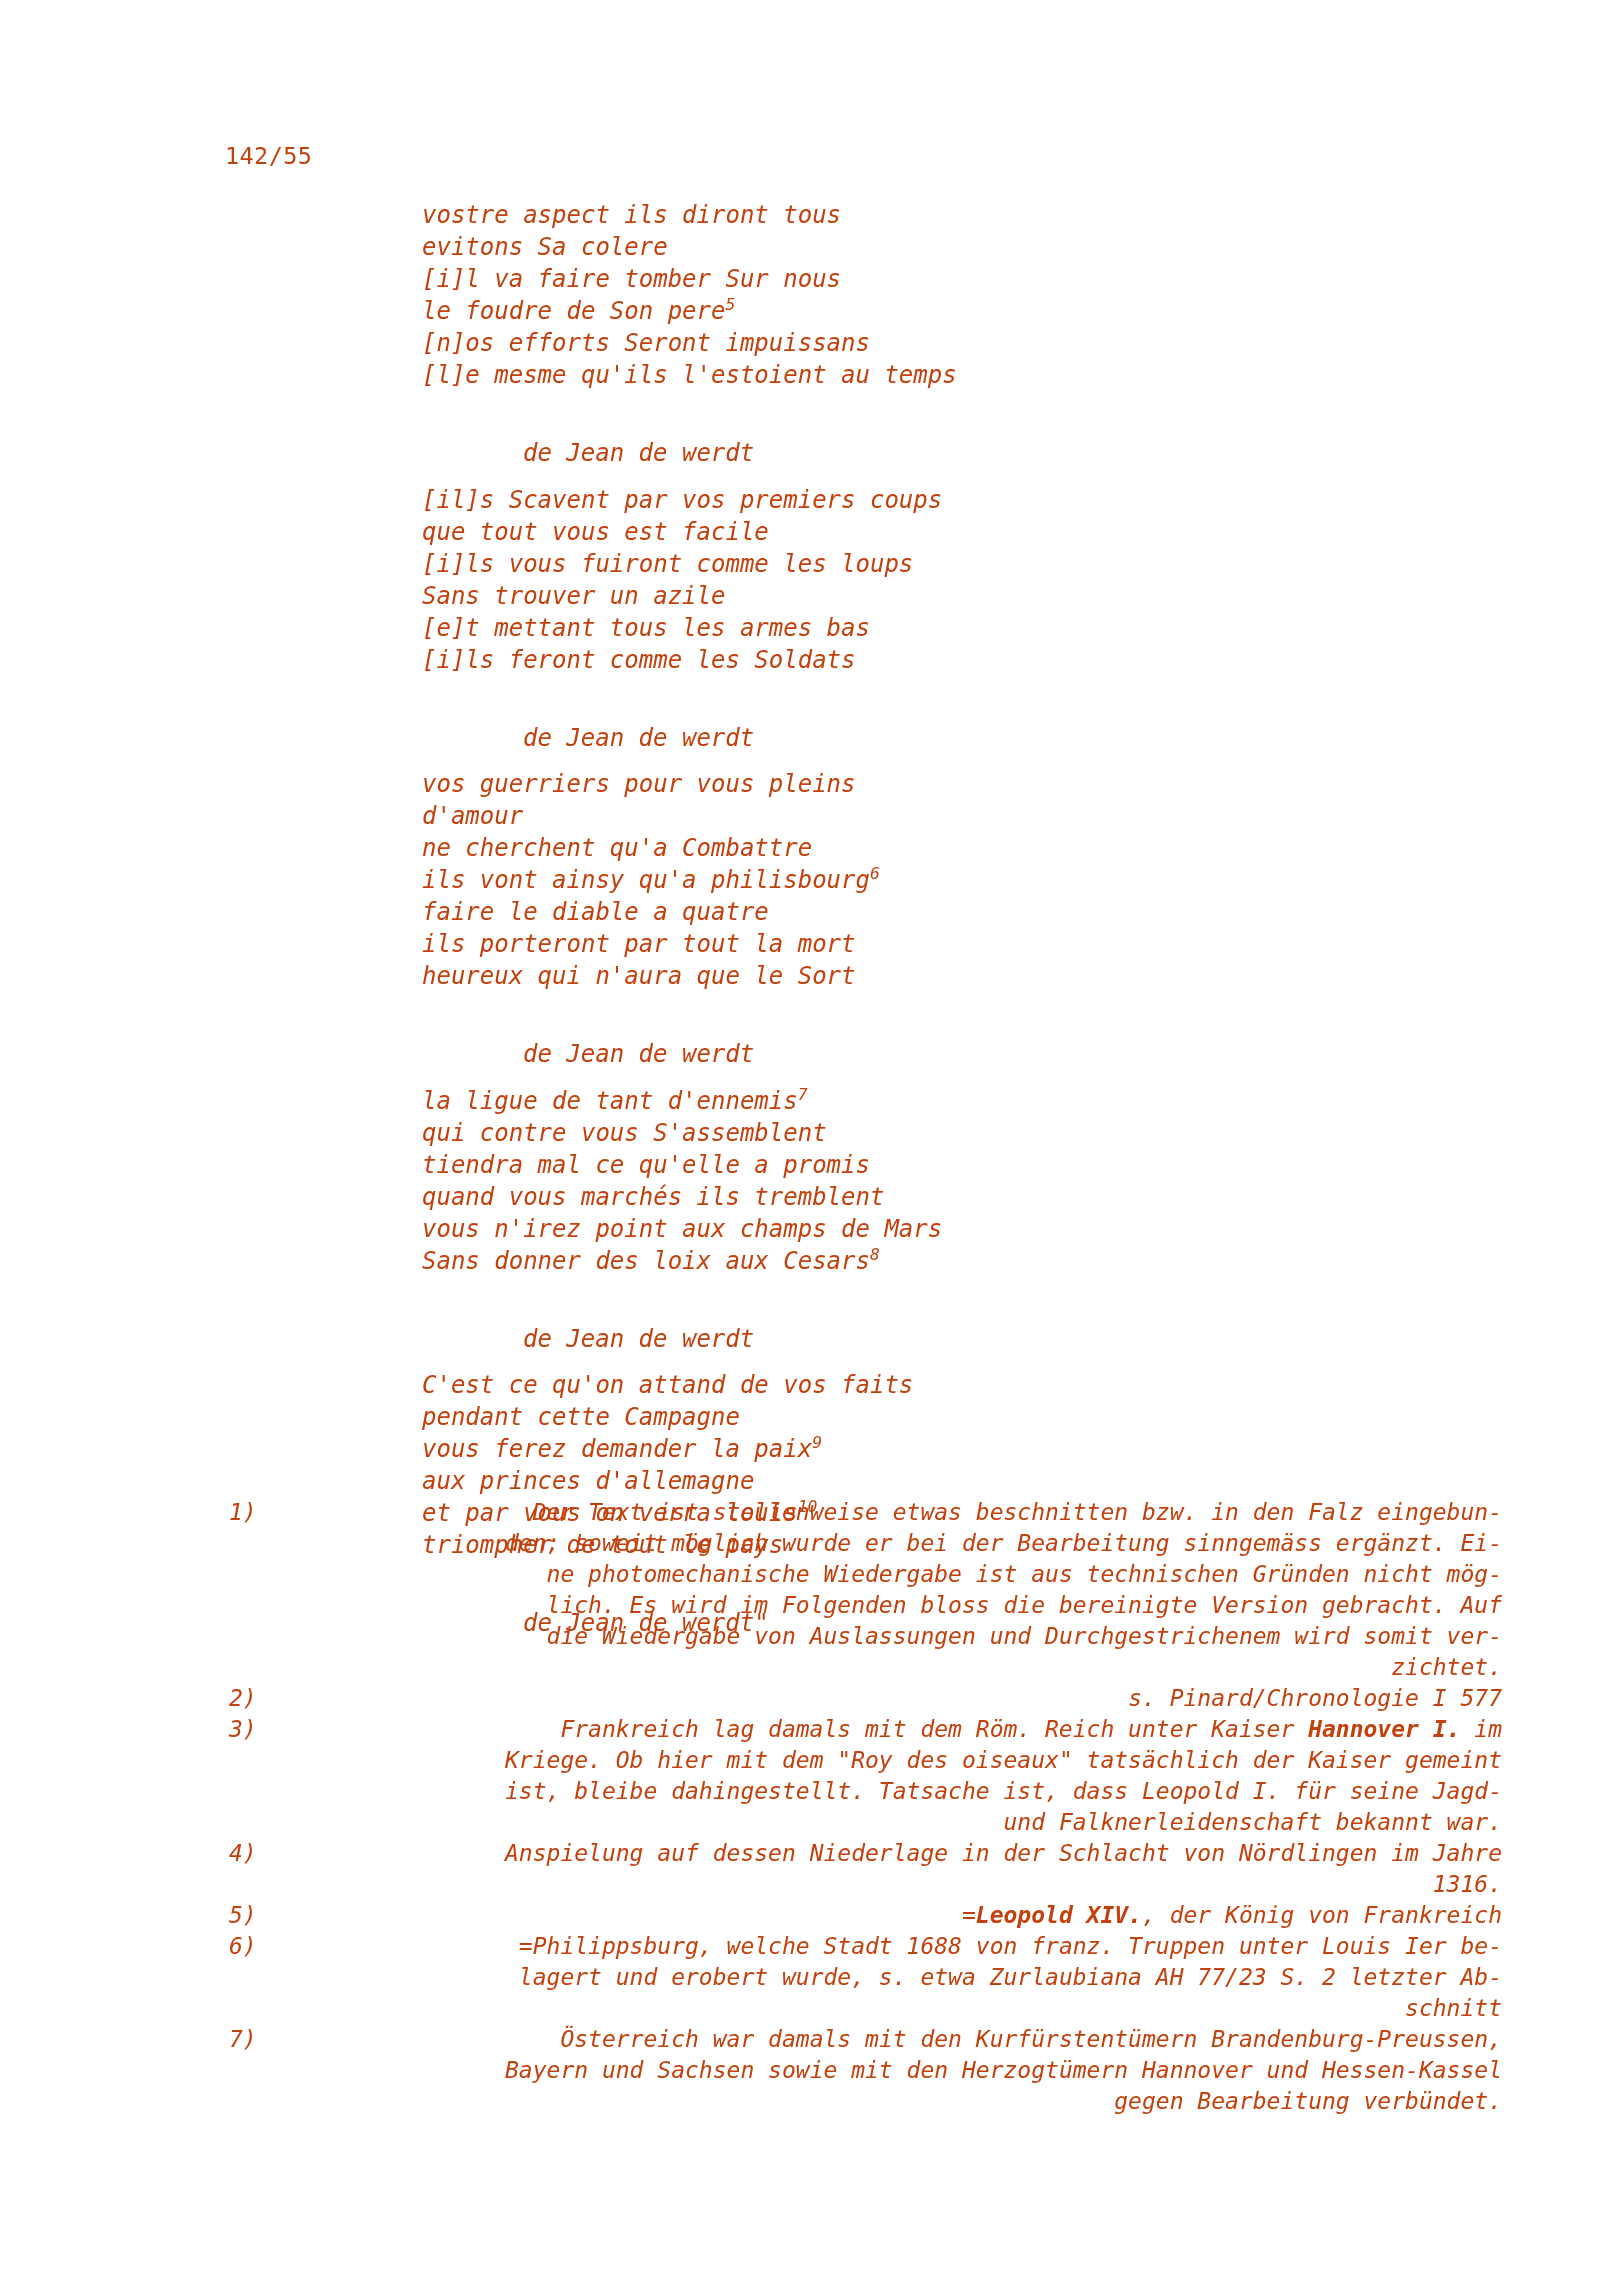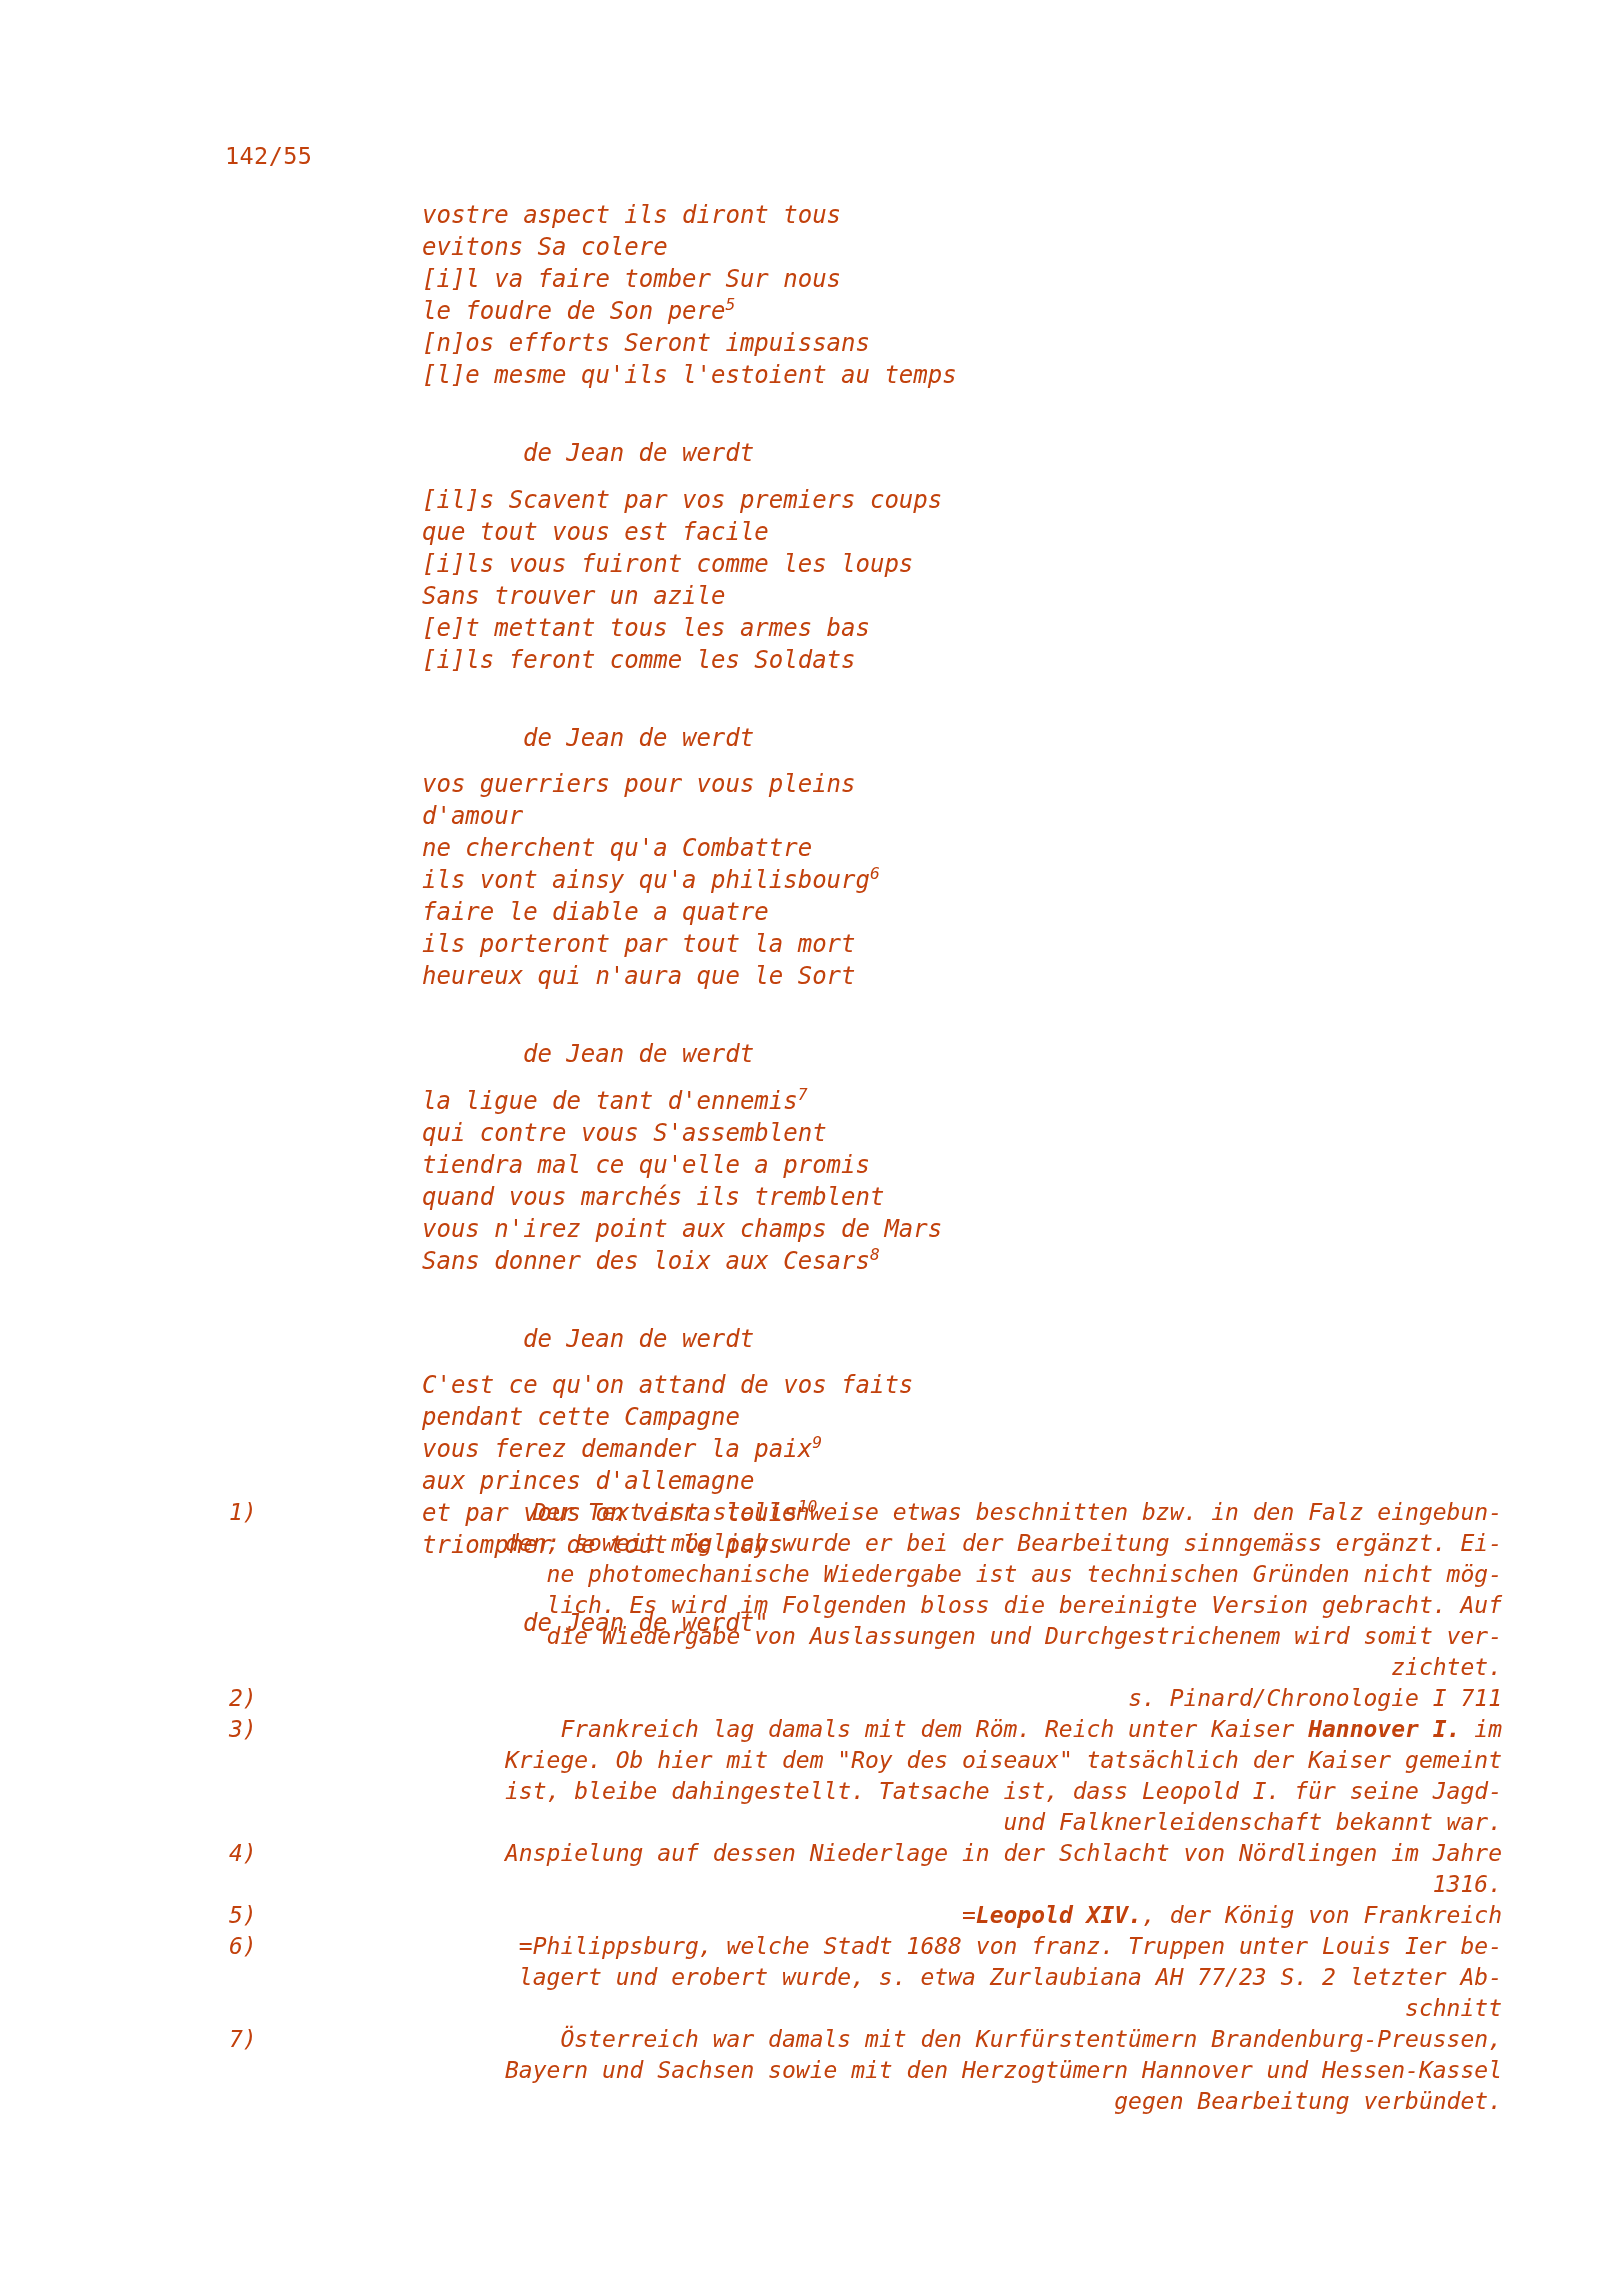--- a/index.html
+++ b/index.html
@@ -93,21 +93,21 @@
         <div class="note-num">1)</div>
         <div class="note-body">Der Text ist stellenweise etwas beschnitten bzw. in den Falz eingebun-
 den; soweit möglich wurde er bei der Bearbeitung sinngemäss ergänzt. Ei-
 ne photomechanische Wiedergabe ist aus technischen Gründen nicht mög-
 lich. Es wird im Folgenden bloss die bereinigte Version gebracht. Auf
 die Wiedergabe von Auslassungen und Durchgestrichenem wird somit ver-
 zichtet.</div>
       </div>
       <div class="note">
         <div class="note-num">2)</div>
-        <div class="note-body">s. Pinard/Chronologie I 711</div>
+        <div class="note-body">s. Pinard/Chronologie I 577</div>
       </div>
       <div class="note">
         <div class="note-num">3)</div>
         <div class="note-body">Frankreich lag damals mit dem Röm. Reich unter Kaiser <span class="bold">Hannover I.</span> im
 Kriege. Ob hier mit dem "Roy des oiseaux" tatsächlich der Kaiser gemeint
 ist, bleibe dahingestellt. Tatsache ist, dass Leopold I. für seine Jagd-
 und Falknerleidenschaft bekannt war.</div>
       </div>
       <div class="note">
         <div class="note-num">4)</div>

